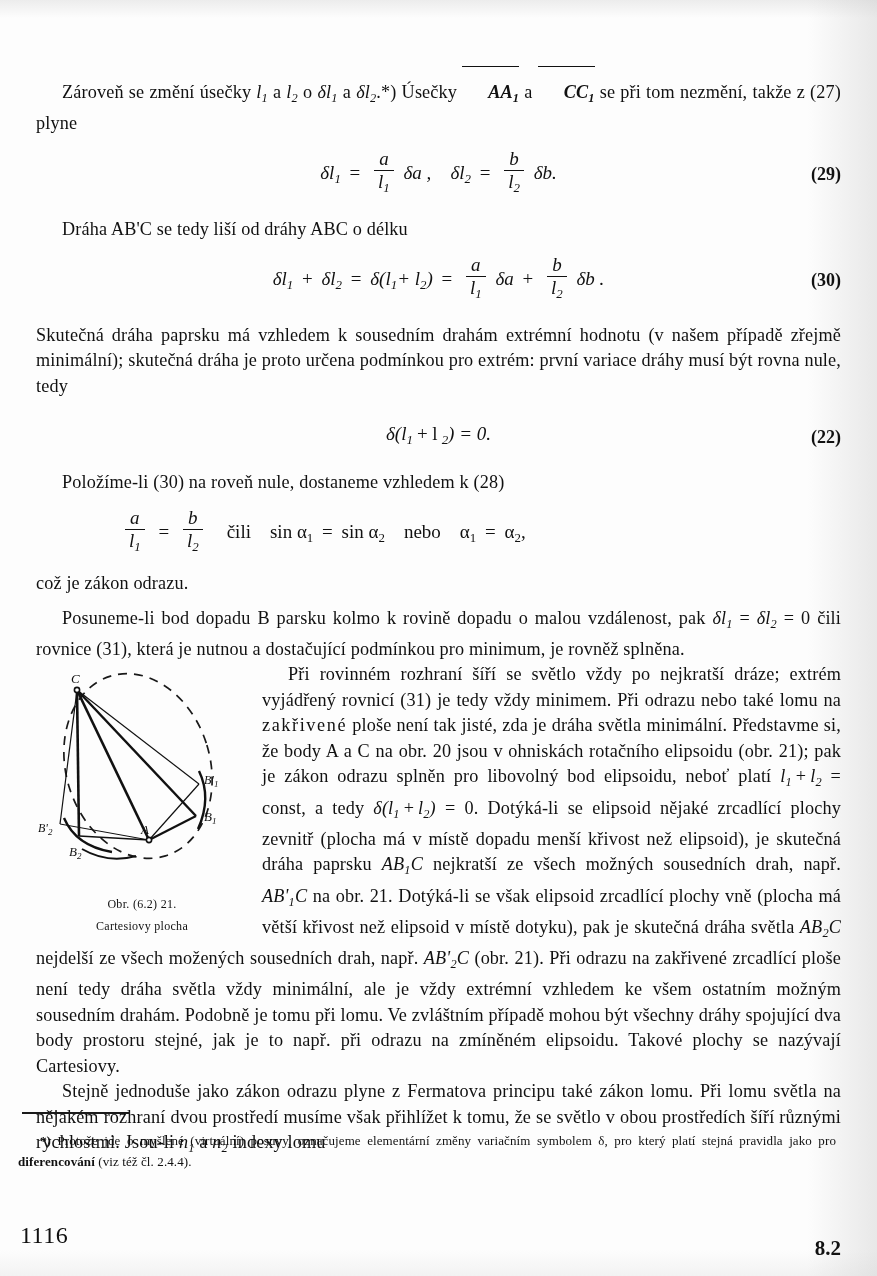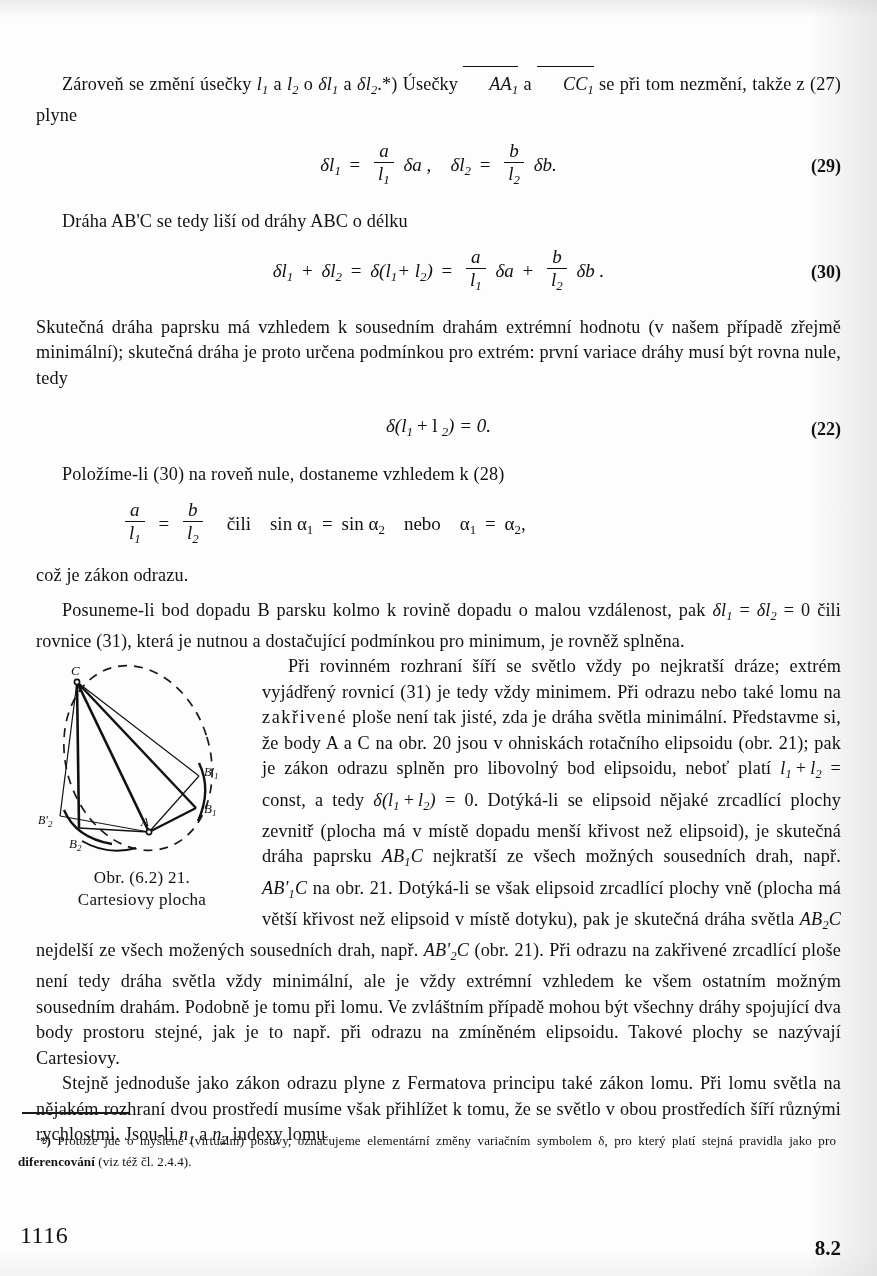--- a/index.html
+++ b/index.html
@@ -104,39 +104,40 @@
   }
   .frac .den {
     display: block;
     font-style: italic;
     padding: 1px 4px 0 4px;
     line-height: 1.05;
     text-align: center;
   }
   .ovl {
     border-top: 1.5px solid #111;
-    padding-top: 8px;
+    padding-top: 16px;
     display: inline-block;
     line-height: 1.05;
     font-style: italic;
+    font-weight: bold;
   }
   .op { padding: 0 4px; font-style: normal; }
 
   
   .figure-wrap {
     float: left;
     width: 212px;
     margin: 4px 14px 2px 0;
     shape-outside: margin-box;
   }
   .figure-caption {
     text-align: center;
-    font-size: 17px;
+    font-size: 12px;
     line-height: 22px;
-    margin-top: 0;
+    margin-top: 18px;
     letter-spacing: 0.3px;
   }
   .figbox { width: 205px; height: 205px; }
 
   
   .footnote-wrap {
     position: absolute;
     left: 18px;
     top: 1112px;
     width: 818px;

